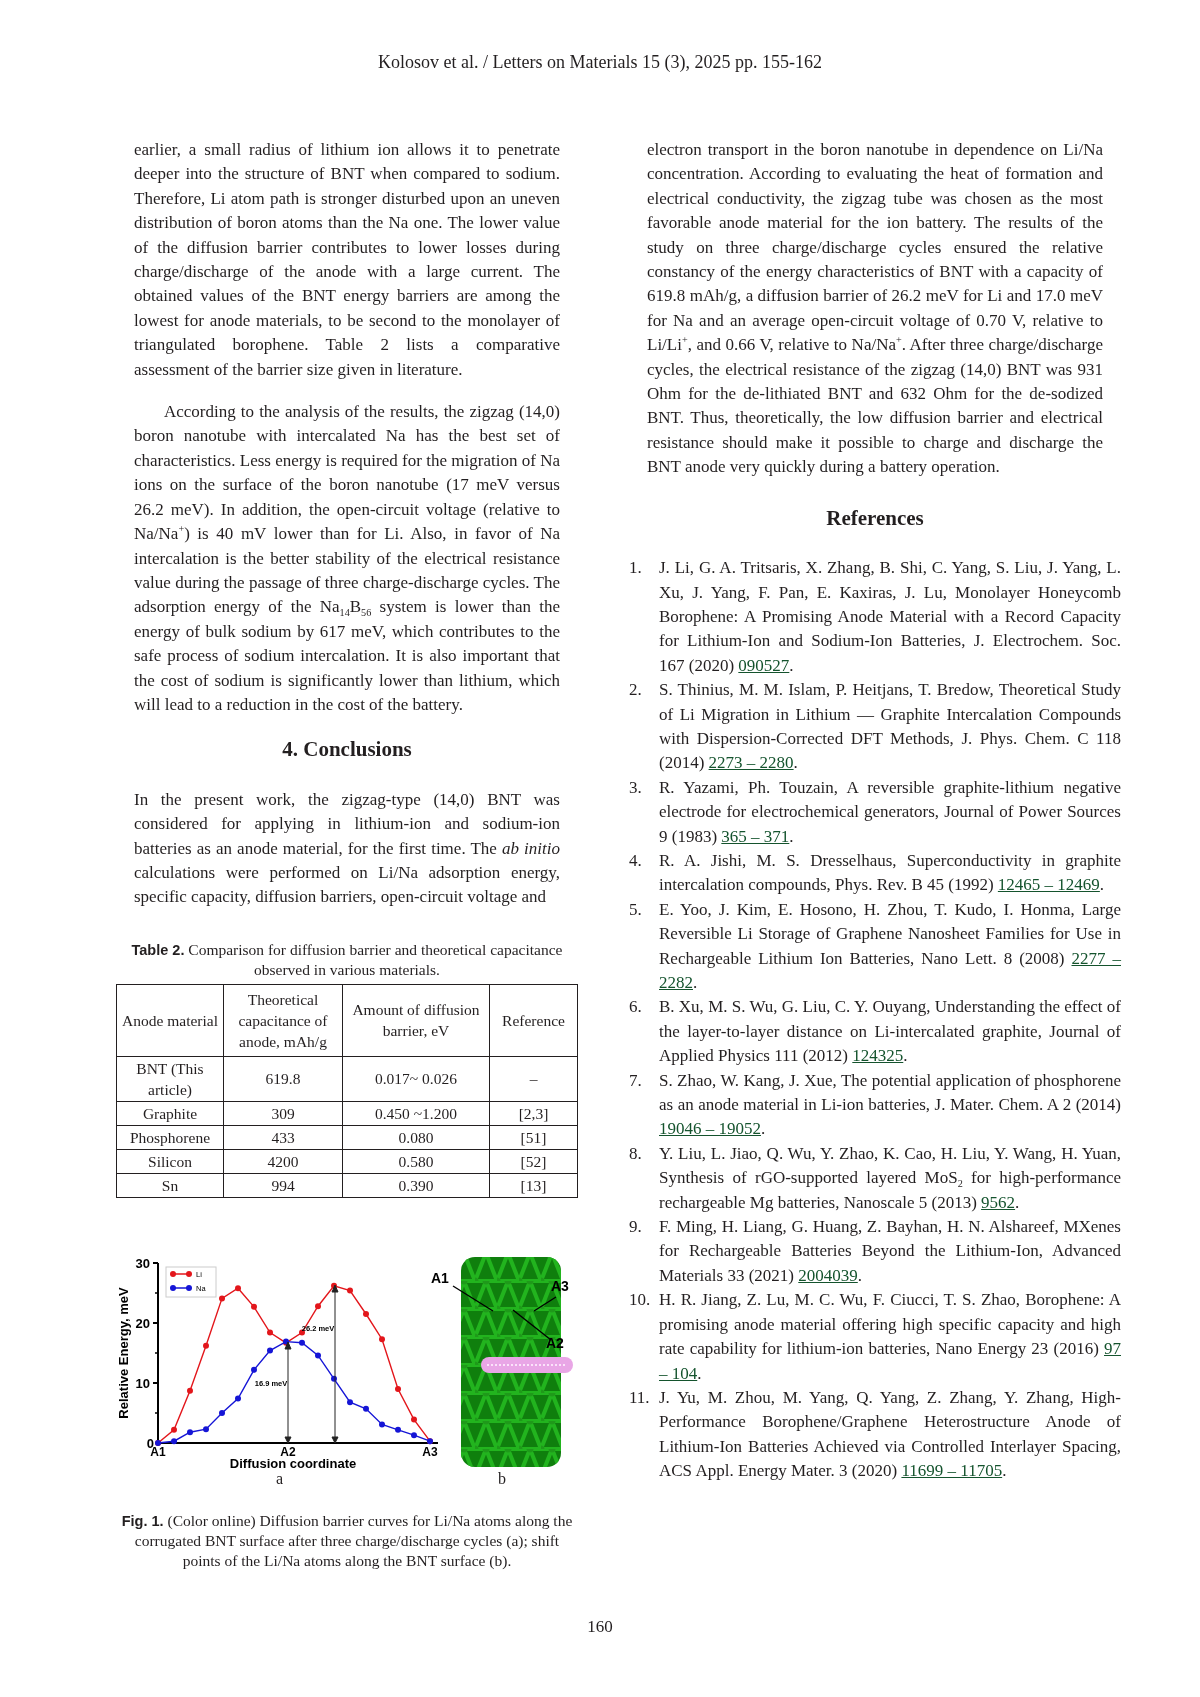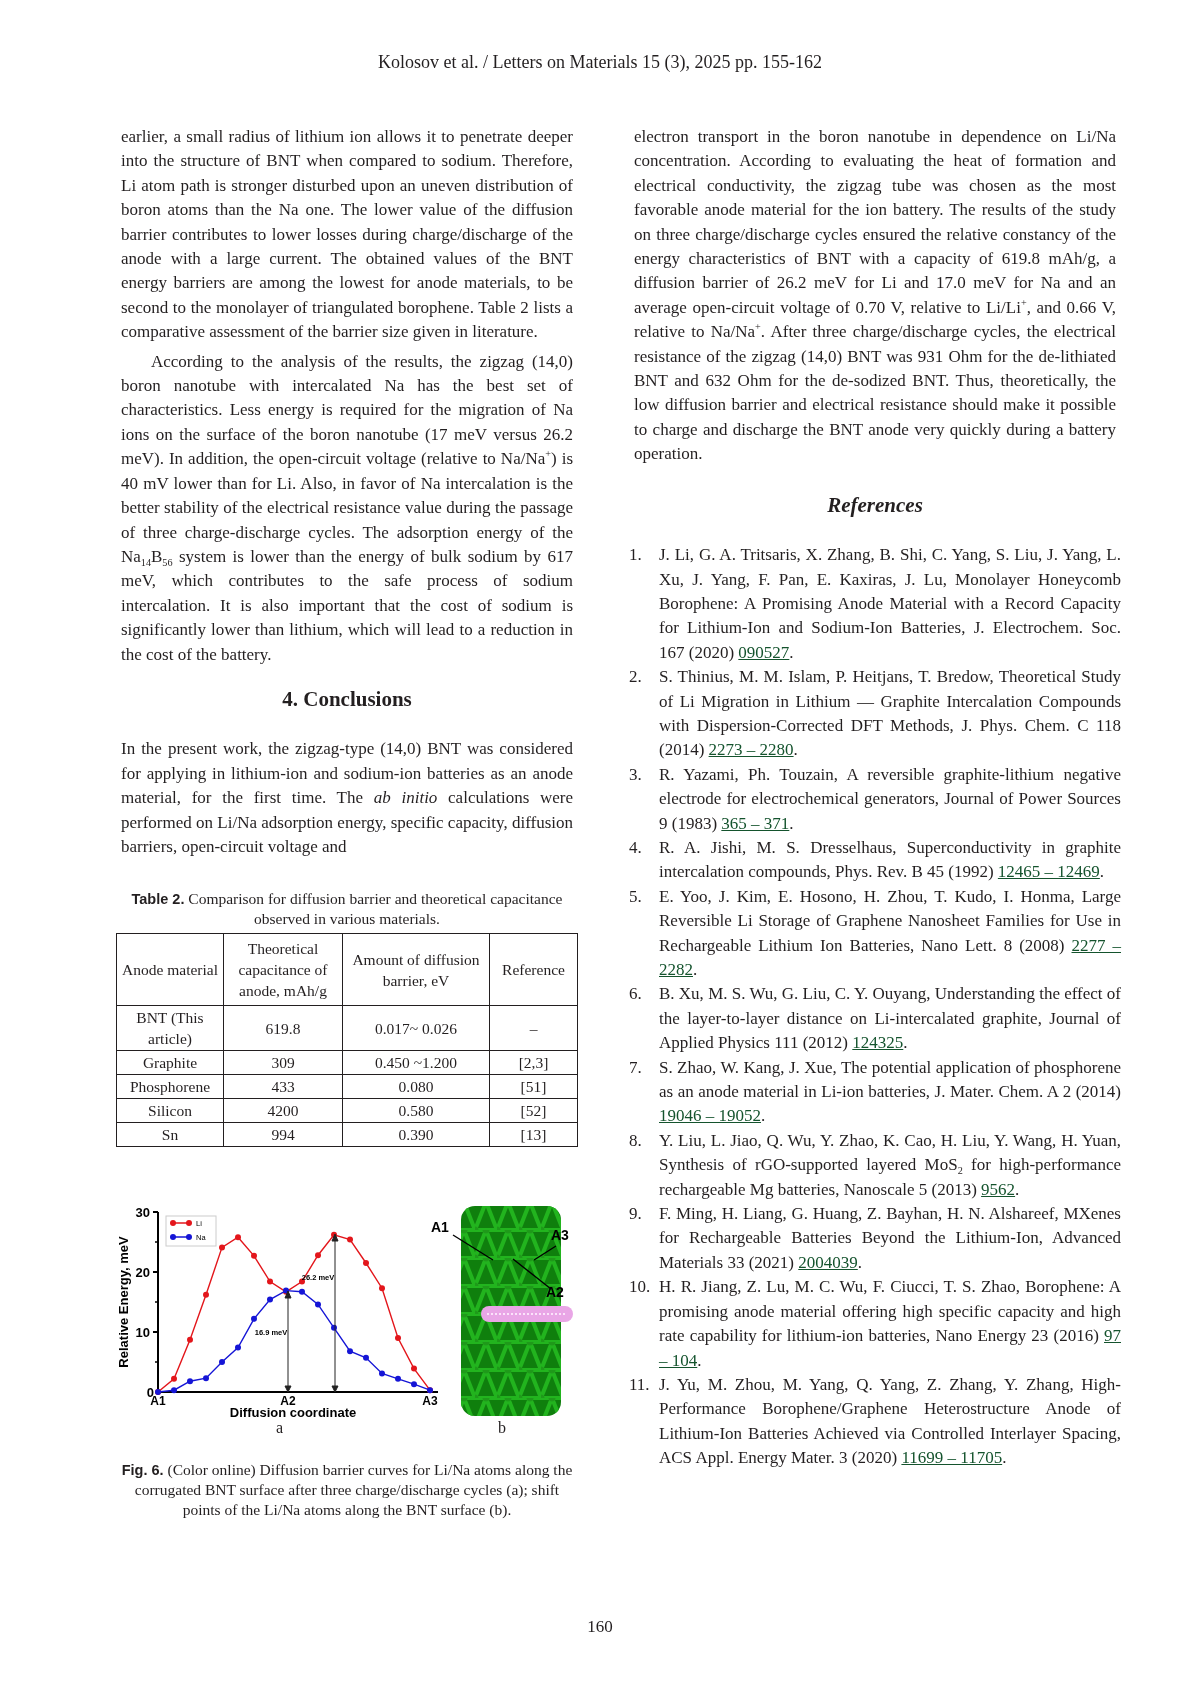--- a/index.html
+++ b/index.html
@@ -1,38 +1,38 @@
 <!DOCTYPE html>
 <html><head>
 <meta charset="utf-8">
 <style>
   html, body { margin:0; padding:0; background:#ffffff; }
   body { width:1200px; height:1697px; position:relative; font-family:"Liberation Serif", "DejaVu Serif", serif; color:#231f20; }
   .header { position:absolute; top:52px; left:0; width:1200px; text-align:center; font-size:18px; }
   .col { position:absolute; top:120px; width:462px; font-size:17px; line-height:24.4px; text-align:justify; }
   .col.left { left:116px; }
   .col.right { left:629px; width:492px; }
-  p { margin:5px; }
+  p { margin:18px; }
   p.indent { text-indent:30px; }
   .section-title { text-align:center; font-weight:bold; font-size:21px; margin:20px 0 26px 0; }
   .caption { font-size:15.5px; line-height:20px; text-align:center; }
   .caption b { font-family:"Liberation Sans", "DejaVu Sans", sans-serif; font-size:14.5px; }
   table.data { border-collapse:collapse; width:100%; margin-top:4px; font-size:15.5px; line-height:21px; }
   table.data td, table.data th { border:1.5px solid #231f20; text-align:center; font-weight:normal; padding:1px 3px; }
   table.data tr.head td { padding:4px 3px; }
   sub, sup { font-size:60%; line-height:0; }
   .fig { position:relative; width:462px; height:236px; margin-top:55px; }
   .fig svg { position:absolute; left:0; top:0; }
   .fig-label { position:absolute; font-size:16px; }
   .refs { list-style:none; padding:0; margin:0; }
   .refs li { position:relative; padding-left:30px; }
   .refs li .num { position:absolute; left:0; top:0; }
   a.doi { color:#14532d; text-decoration:underline; }
   .page-num { position:absolute; top:1617px; left:0; width:1200px; text-align:center; font-size:17px; }
-  .refs-title { text-align:center; font-weight:bold; font-size:21px; margin:26px 0 26px 0;font-style:italic; }
+  .refs-title { text-align:center; font-weight:bold; font-size:21px; margin:26px 0 26px 0; }
 </style>
 </head>
 <body>
 
 <div class="header">Kolosov et al. / Letters on Materials 15 (3), 2025 pp. 155-162</div>
 
 <div class="col left">
   <p>earlier, a small radius of lithium ion allows it to penetrate deeper into the structure of BNT when compared to sodium. Therefore, Li atom path is stronger disturbed upon an uneven distribution of boron atoms than the Na one. The lower value of the diffusion barrier contributes to lower losses during charge/discharge of the anode with a large current. The obtained values of the BNT energy barriers are among the lowest for anode materials, to be second to the monolayer of triangulated borophene. Table 2 lists a comparative assessment of the barrier size given in literature.</p>
   <p class="indent"><span>According to the analysis of the results, the zigzag (14,0) boron nanotube with intercalated Na has the best set of characteristics. Less energy is required for the migration of Na ions on the surface of the boron nanotube (17 meV versus 26.2 meV). In addition, the open-circuit voltage (relative to Na/Na</span><sup>+</sup><span>) is 40 mV lower than for Li. Also, in favor of Na intercalation is the better stability of the electrical resistance value during the passage of three charge-discharge cycles. The adsorption energy of the Na</span><sub>14</sub><span>B</span><sub>56</sub><span> system is lower than the energy of bulk sodium by 617 meV, which contributes to the safe process of sodium intercalation. It is also important that the cost of sodium is significantly lower than lithium, which will lead to a reduction in the cost of the battery.</span></p>
 
@@ -189,21 +189,21 @@
       <g stroke="#000" stroke-width="1.4">
         <line x1="22" y1="33" x2="62" y2="58"></line>
         <line x1="125" y1="44" x2="103" y2="58"></line>
         <line x1="120" y1="87" x2="82" y2="57"></line>
       </g>
     </svg>
 
     <div class="fig-label" style="left:160px; top:214px;">a</div>
     <div class="fig-label" style="left:382px; top:214px;">b</div>
   </div>
-  <div class="caption" style="margin-top:22px;"><b>Fig. 6.</b><span> (Color online) Diffusion barrier curves for Li/Na atoms along the corrugated BNT surface after three charge/discharge cycles (a); shift points of the Li/Na atoms along the BNT surface (b).</span></div>
+  <div class="caption" style="margin-top:22px;"><b>Fig. 1.</b><span> (Color online) Diffusion barrier curves for Li/Na atoms along the corrugated BNT surface after three charge/discharge cycles (a); shift points of the Li/Na atoms along the BNT surface (b).</span></div>
 </div>
 
 <div class="col right">
   <p><span>electron transport in the boron nanotube in dependence on Li/Na concentration. According to evaluating the heat of formation and electrical conductivity, the zigzag tube was chosen as the most favorable anode material for the ion battery. The results of the study on three charge/discharge cycles ensured the relative constancy of the energy characteristics of BNT with a capacity of 619.8 mAh/g, a diffusion barrier of 26.2 meV for Li and 17.0 meV for Na and an average open-circuit voltage of 0.70 V, relative to Li/Li</span><sup>+</sup><span>, and 0.66 V, relative to Na/Na</span><sup>+</sup><span>. After three charge/discharge cycles, the electrical resistance of the zigzag (14,0) BNT was 931 Ohm for the de-lithiated BNT and 632 Ohm for the de-sodized BNT. Thus, theoretically, the low diffusion barrier and electrical resistance should make it possible to charge and discharge the BNT anode very quickly during a battery operation.</span></p>
 
   <div class="refs-title">References</div>
   <ol class="refs">
     <li><span class="num">1.</span><span>J. Li, G. A. Tritsaris, X. Zhang, B. Shi, C. Yang, S. Liu, J. Yang, L. Xu, J. Yang, F. Pan, E. Kaxiras, J. Lu, Monolayer Honeycomb Borophene: A Promising Anode Material with a Record Capacity for Lithium-Ion and Sodium-Ion Batteries, J. Electrochem. Soc. 167 (2020) </span><a class="doi">090527</a>.</li>
     <li><span class="num">2.</span><span>S. Thinius, M. M. Islam, P. Heitjans, T. Bredow, Theoretical Study of Li Migration in Lithium — Graphite Intercalation Compounds with Dispersion-Corrected DFT Methods, J. Phys. Chem. C 118 (2014) </span><a class="doi">2273 – 2280</a>.</li>
     <li><span class="num">3.</span><span>R. Yazami, Ph. Touzain, A reversible graphite-lithium negative electrode for electrochemical generators, Journal of Power Sources 9 (1983) </span><a class="doi">365 – 371</a>.</li>

